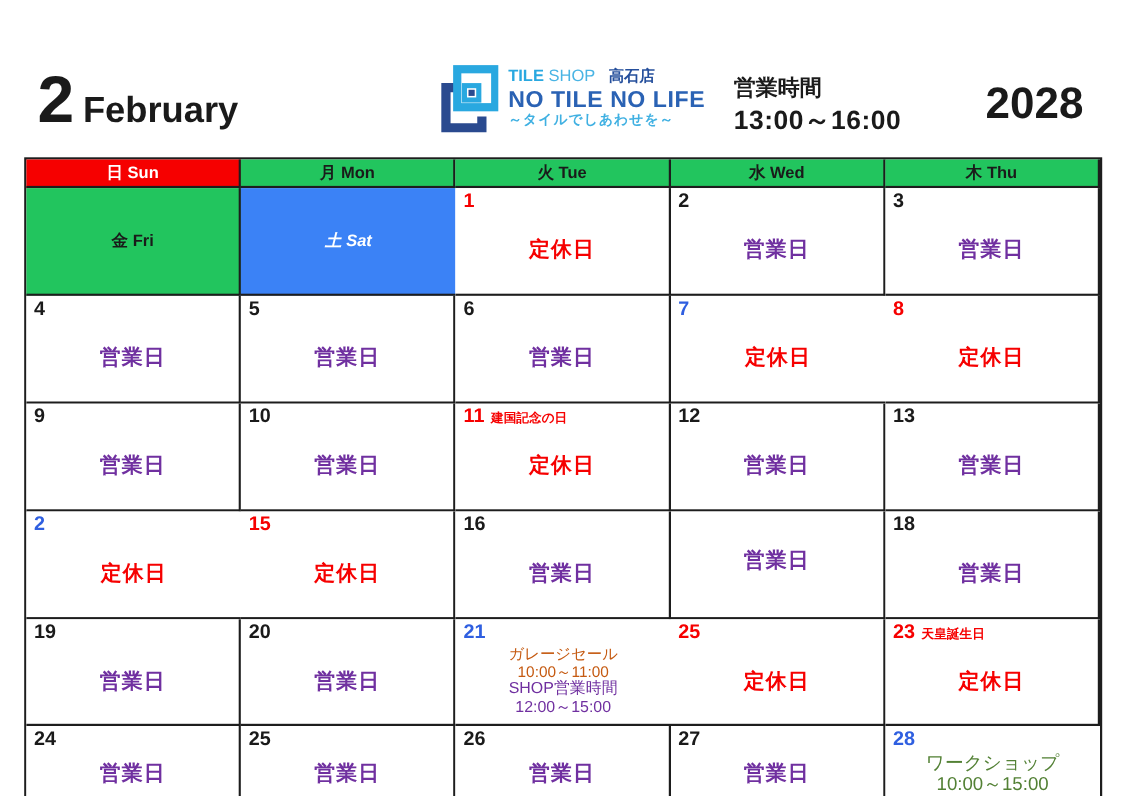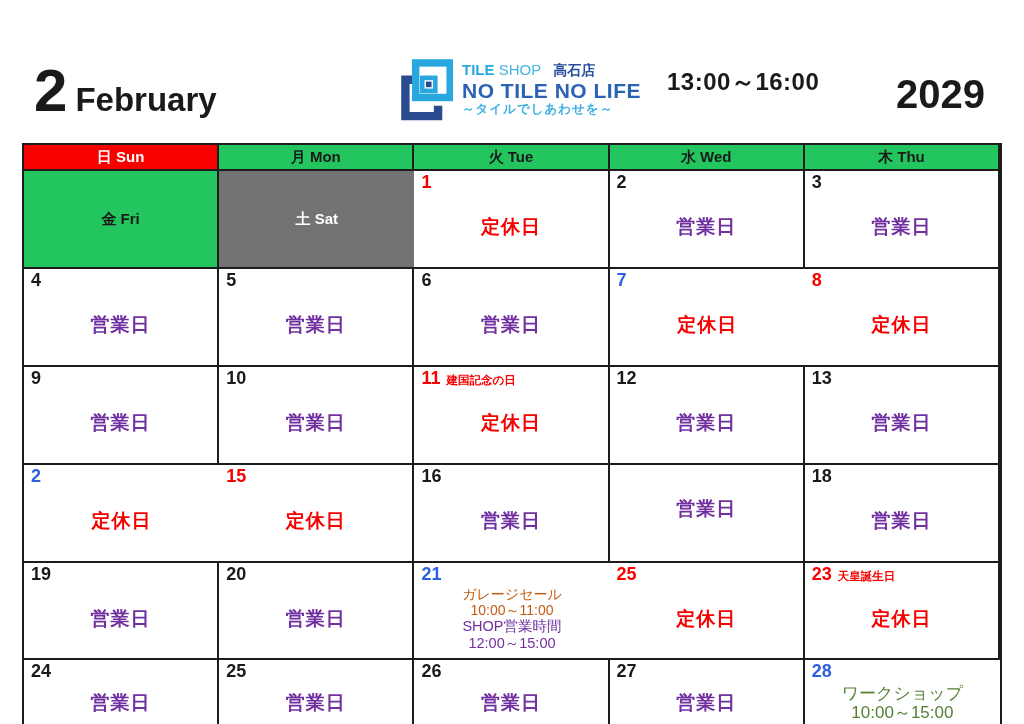--- a/index.html
+++ b/index.html
@@ -40,21 +40,21 @@
     border:2px solid #1d1d1d; background:#fff;
   }
   .hcell {
     display:flex; align-items:center; justify-content:center;
     font-size:15px; font-weight:800; color:#1a1a1a;
     background:#22c55e;
     border-right:2px solid #1d1d1d; border-bottom:2px solid #1d1d1d;
   }
   .hcell:nth-child(7n) { border-right:none; }
   .h-sun { background:#f60000; color:#ffffff; }
-  .h-sat { background:#737373; color:#ffffff; }
+  .h-sat { background:#3b82f6; color:#ffffff;font-style:italic; }
 
   .cell {
     border-right:2px solid #1d1d1d; border-bottom:2px solid #1d1d1d;
     display:flex; flex-direction:column; background:#fff; overflow:hidden;
   }
   .cal > .cell:nth-child(7n) { border-right:none; }
   .cal > *:nth-child(n+36) { border-bottom:none; }
 
   .cell-top { display:flex; align-items:flex-start; padding:2px 0 0 7px; min-height:24px; gap:6px; }
   .num { font-size:18px; font-weight:800; line-height:1.1; }
@@ -98,24 +98,25 @@
         <span class="logo-tile">TILE</span>
         <span class="logo-shop">SHOP</span>
         <span class="logo-branch">高石店</span>
       </div>
       <div class="logo-line2">NO TILE NO LIFE</div>
       <div class="logo-line3">～タイルでしあわせを～</div>
     </div>
   </div>
 
   <div class="hours-block">
+    <div class="hours-label">営業時間</div>
     <div class="hours-value">13:00～16:00</div>
   </div>
 
-  <div class="year">2029</div>
+  <div class="year">2028</div>
 
   <div class="cal" id="calendar-grid">
       <div class="hcell h-sun">日 Sun</div>
       <div class="hcell h-weekday">月 Mon</div>
       <div class="hcell h-weekday">火 Tue</div>
       <div class="hcell h-weekday">水 Wed</div>
       <div class="hcell h-weekday">木 Thu</div>
       <div class="hcell h-weekday">金 Fri</div>
       <div class="hcell h-sat">土 Sat</div>
       <div class="cell">

